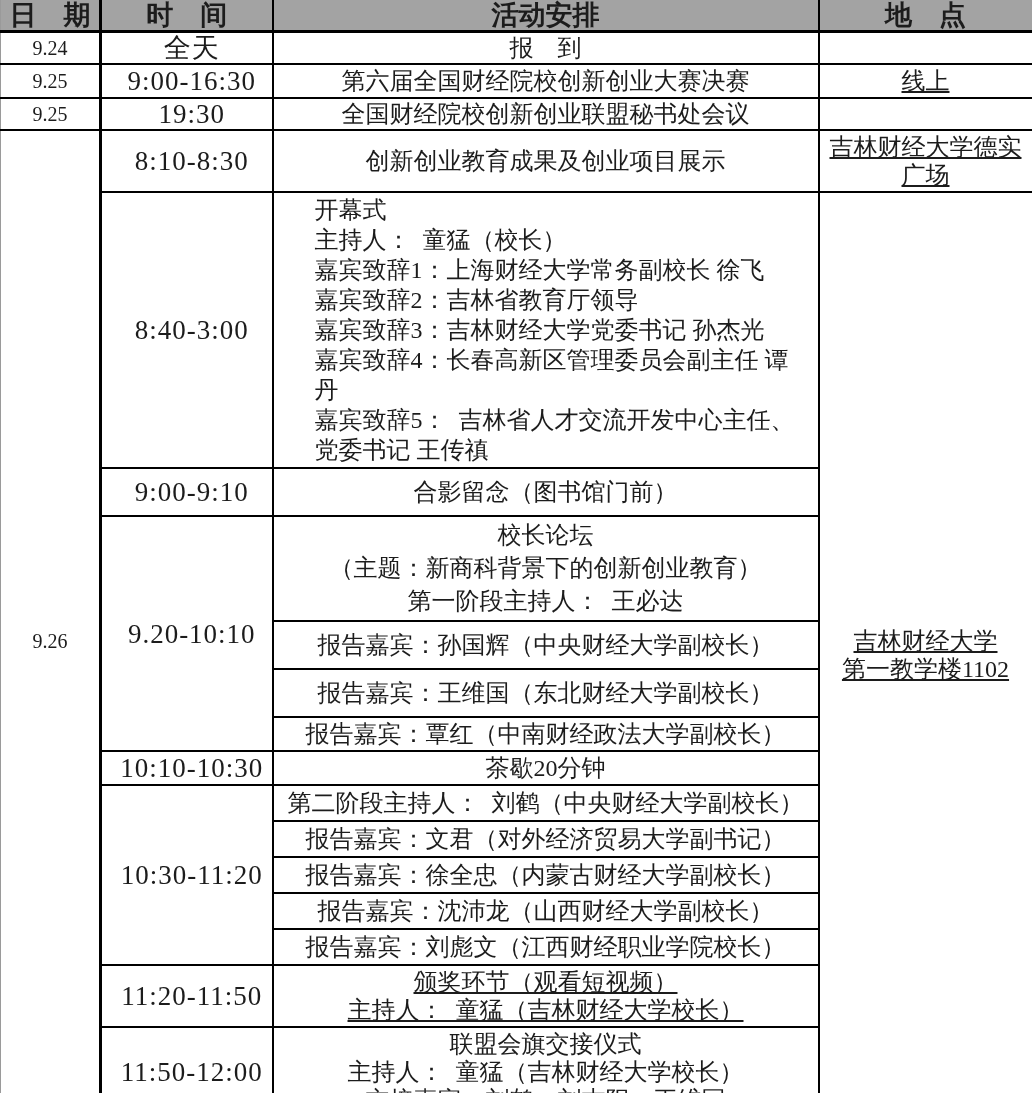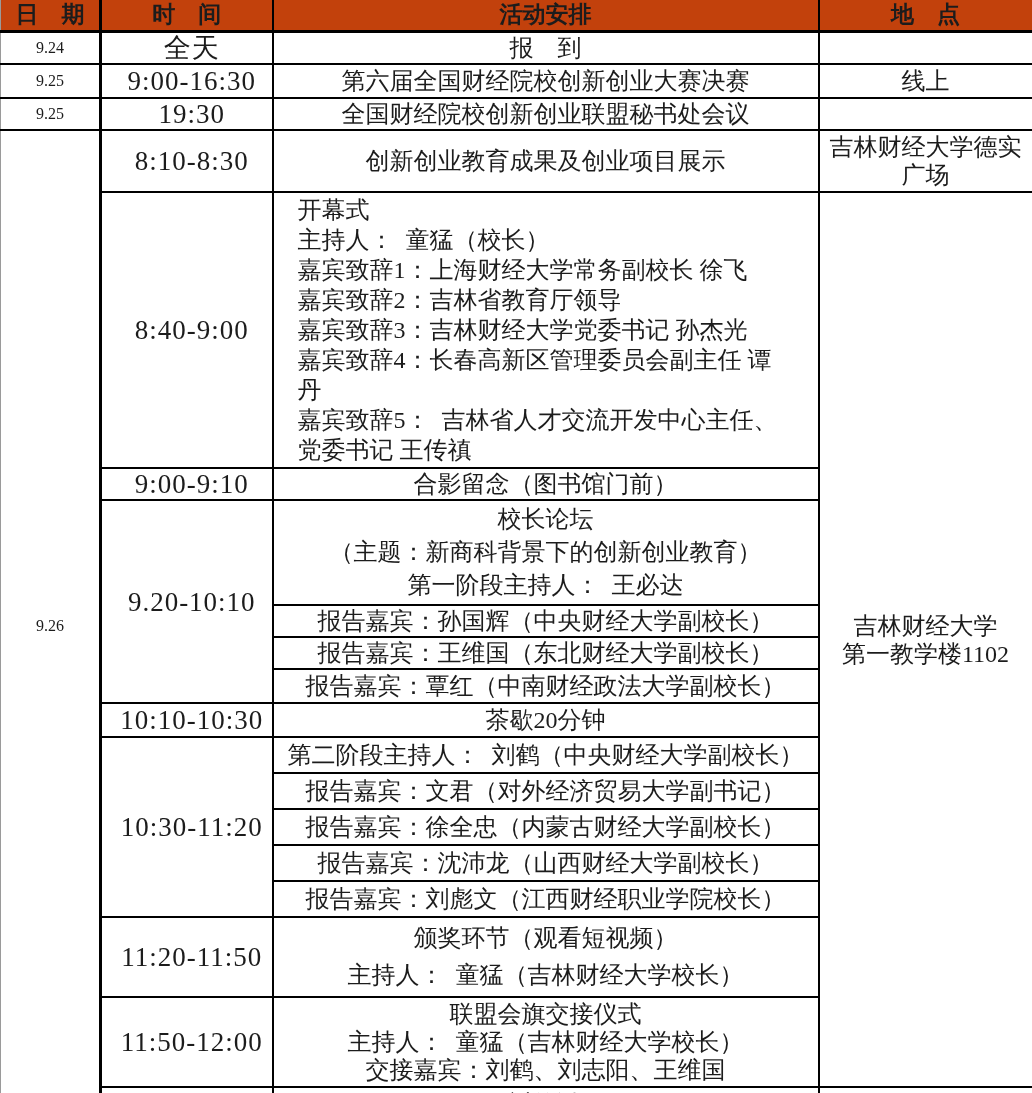--- a/index.html
+++ b/index.html
@@ -16,45 +16,45 @@
     text-align:center;
     vertical-align:middle;
     font-size:24px;
     line-height:26px;
     padding:2px 6px;
     white-space:pre-wrap;
     overflow:hidden;
     word-break:break-all;
   }
   .schedule th{
-    background:#c2410c;
+    background:#a3a3a3;
     font-weight:bold;
-    font-size:23px;
+    font-size:27px;
     border-top:none;
     border-bottom-width:3px;
   }
   
   .schedule th:first-child,.schedule td.c-date{border-left:1px solid #9a9a9a;}
   .schedule th:first-child,.schedule td.c-date{border-right-width:3px;}
-  .schedule td.c-date{font-size:16px;}
+  .schedule td.c-date{font-size:20px;}
   .schedule td.c-time{font-size:27px;letter-spacing:1px;padding-left:16px;}
   td.opening{
     text-align:left;
-    padding-left:24px;
+    padding-left:41px;
     padding-right:10px;
     line-height:30px;
   }
   td.forum-head{line-height:33px;}
-  td.two-line{line-height:37px;}
+  td.two-line{line-height:28px;text-decoration:underline;}
   td.three-line{line-height:28px;}
-  tr.h31{height:31px;} tr.h27{height:27px;} tr.h32{height:32px;}
+  tr.h31{height:31px;} tr.h27{height:27px;} tr.h32{height:48px;}
   tr.h34{height:34px;} tr.h36{height:36px;} tr.h56{height:56px;margin-top:34px;}
   tr.h58{height:58px;} tr.h88{height:88px;} tr.h92{height:92px;}
   tr.h268{height:268px;}
-  td.loc{line-height:28px;}
+  td.loc{line-height:28px;text-decoration:underline;}
 </style>
 </head>
 <body>
 
 <table class="schedule">
   <colgroup>
     <col style="width:100px">
       <col style="width:172px">
       <col style="width:546px">
       <col style="width:214px">
@@ -91,21 +91,21 @@
 
   <tr class="h58">
     <td class="c-date" rowspan="16">9.26</td>
     <td class="c-time">8:10-8:30</td>
     <td>创新创业教育成果及创业项目展示</td>
     <td class="loc">吉林财经大学德实
 广场</td>
   </tr>
 
   <tr class="h268">
-    <td class="c-time">8:40-9:00</td>
+    <td class="c-time">8:40-3:00</td>
     <td class="opening">开幕式
 主持人：  童猛（校长）
 嘉宾致辞1：上海财经大学常务副校长 徐飞
 嘉宾致辞2：吉林省教育厅领导
 嘉宾致辞3：吉林财经大学党委书记 孙杰光
 嘉宾致辞4：长春高新区管理委员会副主任 谭
 丹
 嘉宾致辞5：  吉林省人才交流开发中心主任、
 党委书记 王传禛</td>
     <td class="loc" rowspan="14">吉林财经大学

